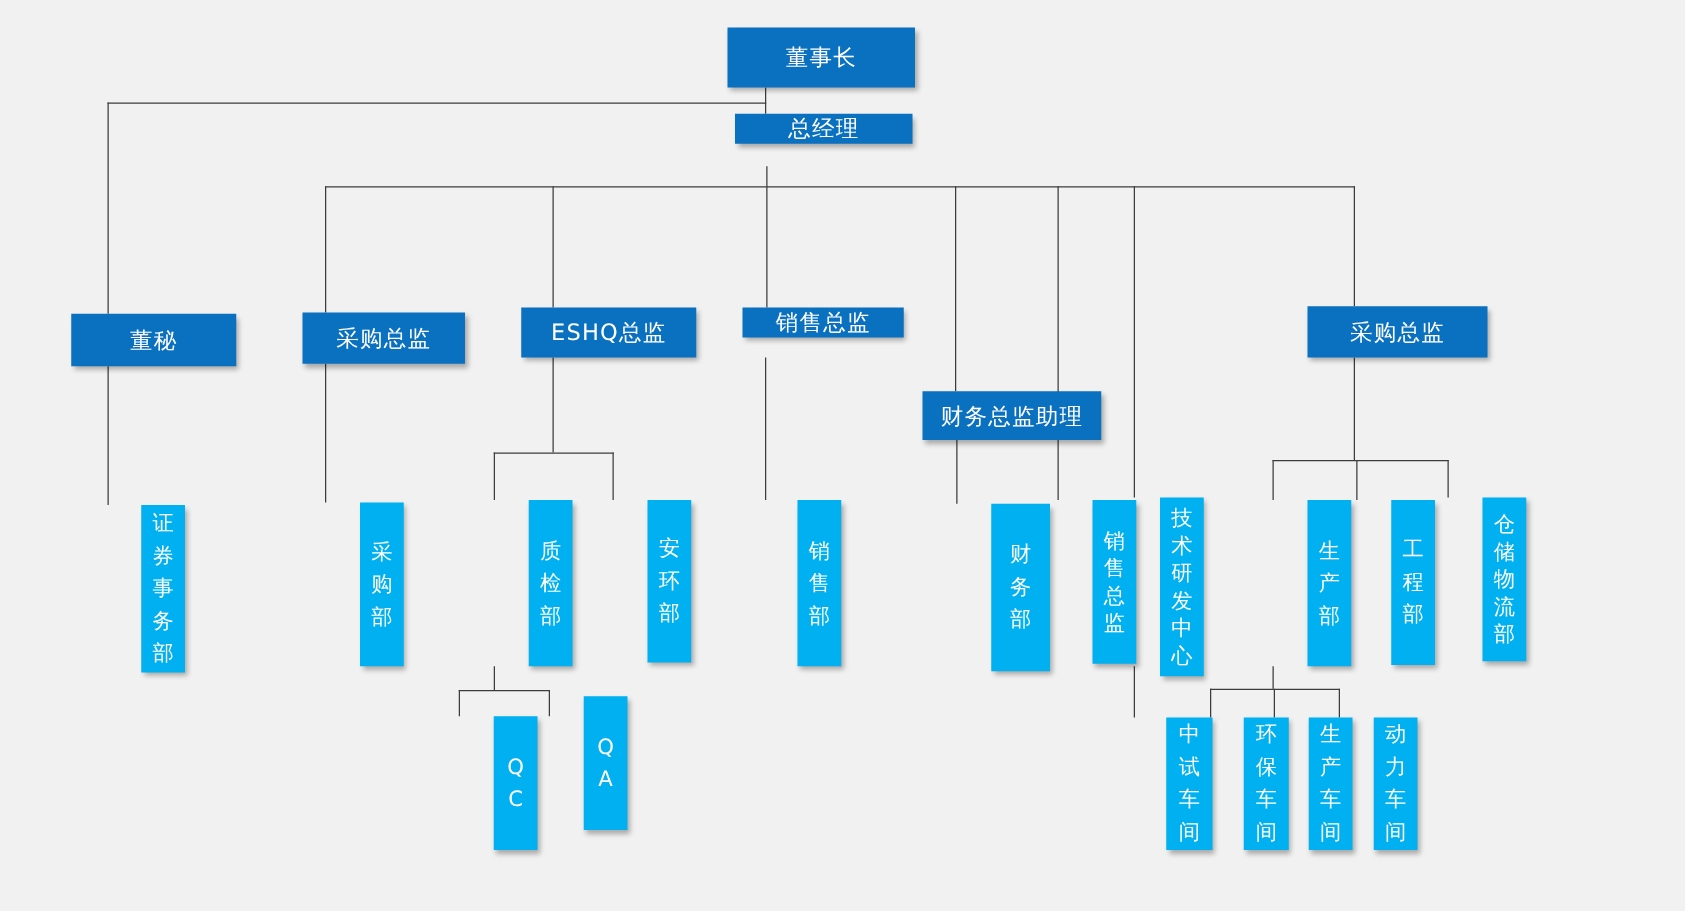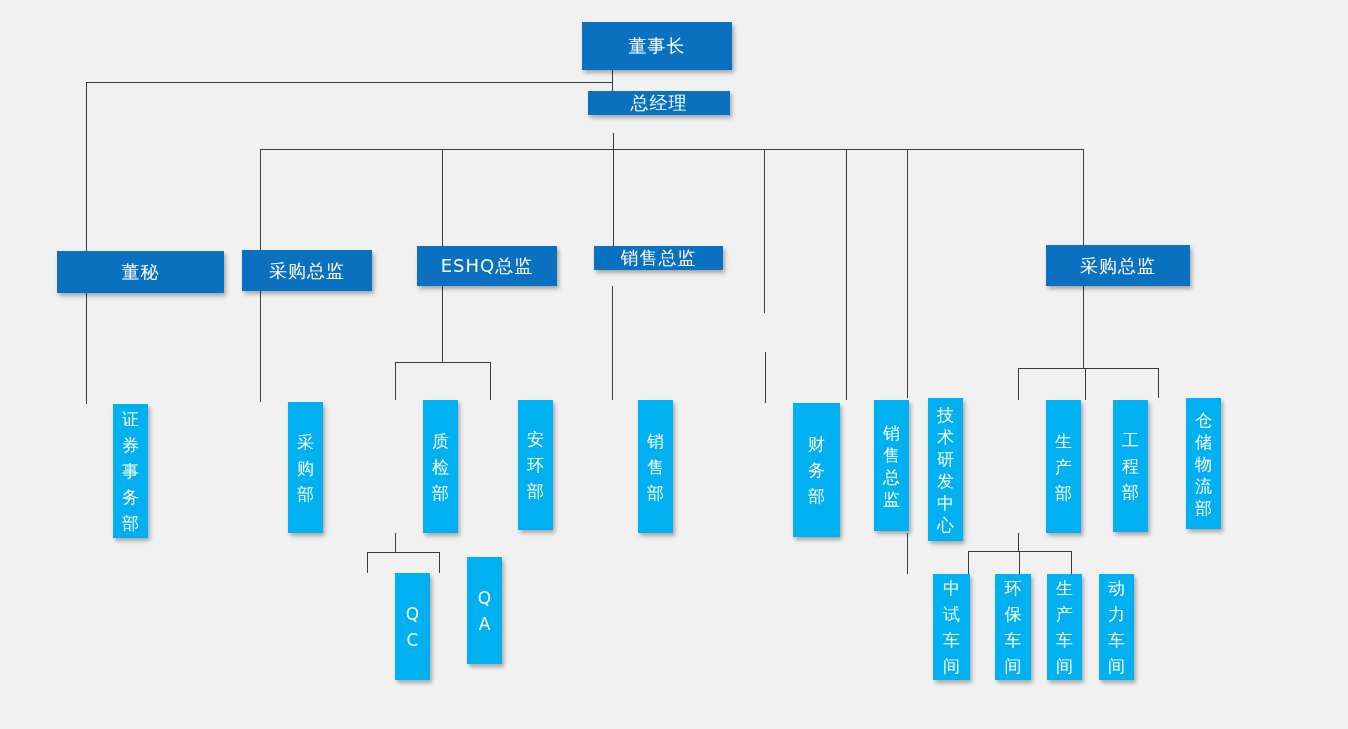--- a/index.html
+++ b/index.html
@@ -105,31 +105,34 @@
   <div class="line vline" style="left:1019px;top:551px;height:23px"></div>
   <div class="line vline" style="left:1071px;top:551px;height:23px"></div>
 
   <div class="node dir" style="left:537px;top:22px;width:150px;height:48px">
     <span>董事长</span>
   </div>
   <div class="node dir" style="left:543px;top:91px;width:142px;height:24px">
     <span>总经理</span>
   </div>
 
-  <div class="node dir" style="left:12px;top:251px;width:167px;height:42px">
+  <div class="node dir" style="left:12px;top:251px;width:132px;height:42px">
     <span>董秘</span>
   </div>
   <div class="node dir" style="left:197px;top:250px;width:130px;height:41px">
     <span>采购总监</span>
   </div>
   <div class="node dir" style="left:372px;top:246px;width:140px;height:40px">
     <span>ESHQ总监</span>
   </div>
   <div class="node dir" style="left:549px;top:246px;width:129px;height:24px">
     <span>销售总监</span>
+  </div>
+  <div class="node dir" style="left:693px;top:313px;width:143px;height:39px">
+    <span>财务总监助理</span>
   </div>
   <div class="node dir" style="left:1001px;top:245px;width:144px;height:41px">
     <span>采购总监</span>
   </div>
 
   <div class="node dept" style="left:68px;top:404px;width:35px;height:134px">
     <span class="vlabel">证券事务部</span>
   </div>
   <div class="node dept" style="left:243px;top:402px;width:35px;height:131px">
     <span class="vlabel">采购部</span>

